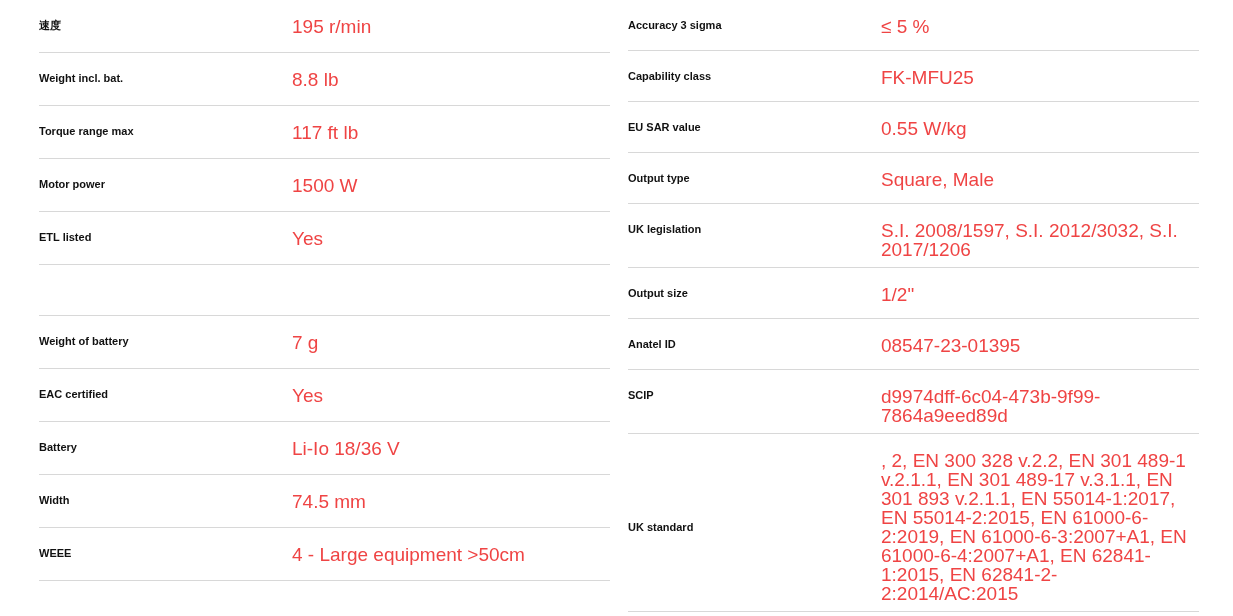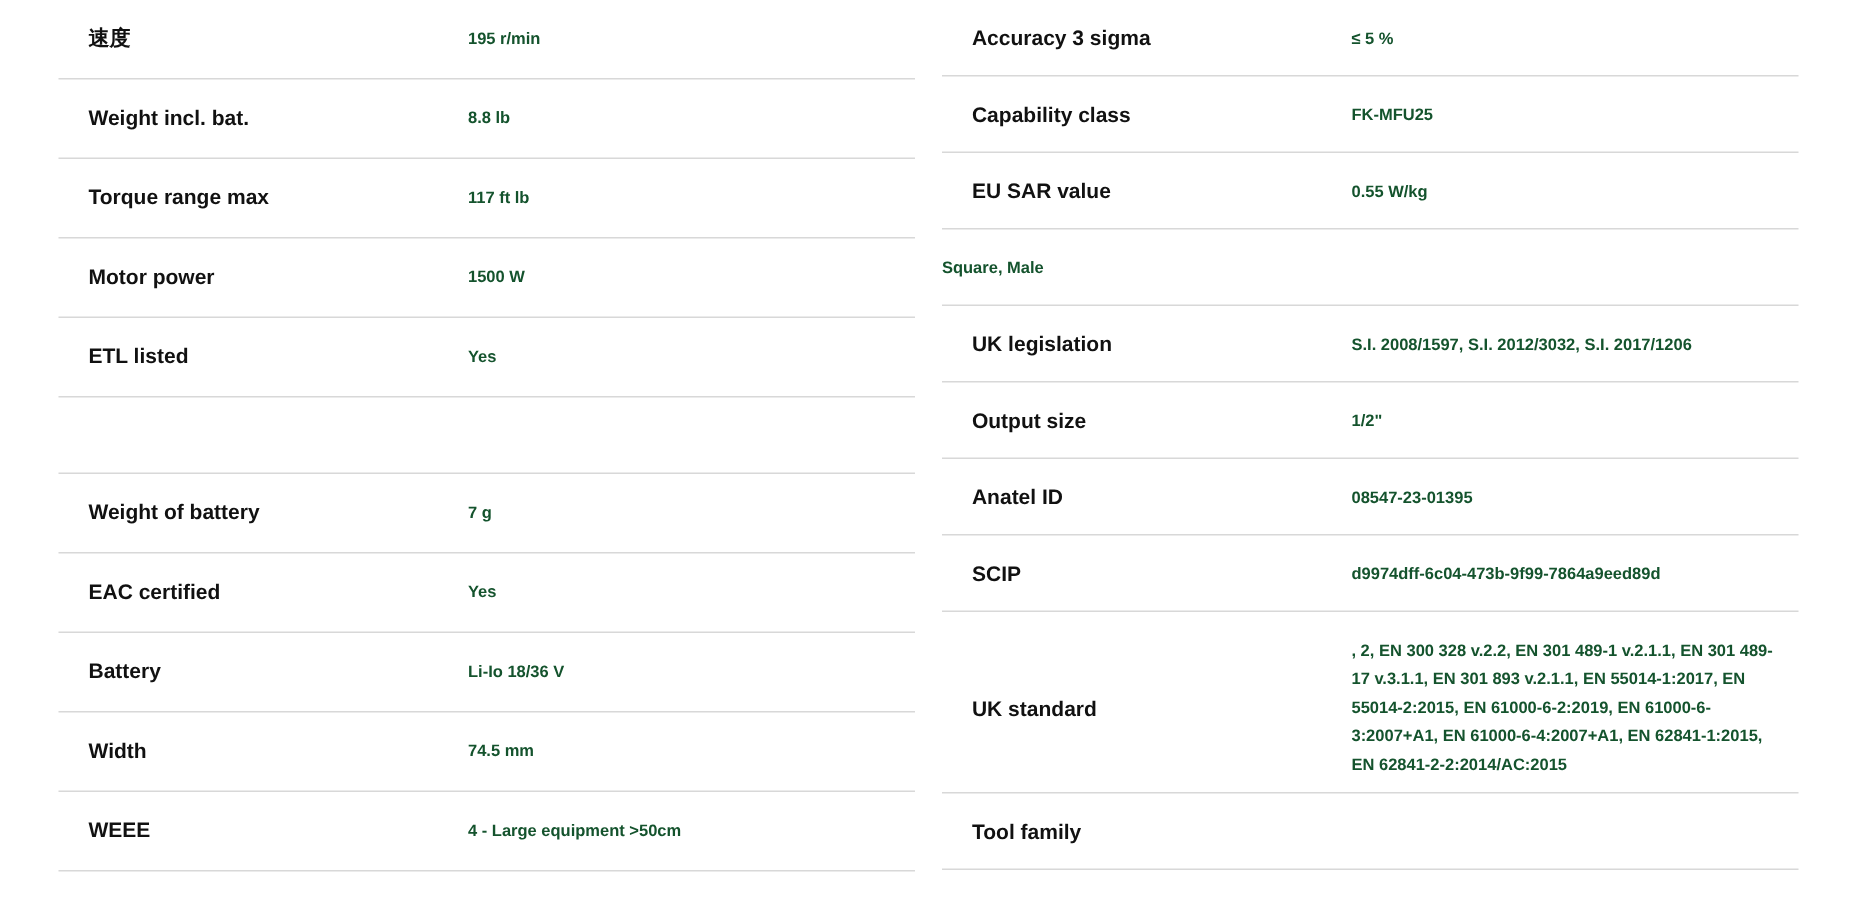--- a/index.html
+++ b/index.html
@@ -47,34 +47,33 @@
     padding-bottom: 16px;
   }
   .col-right .spec-row {
     width: 571px;
     min-height: 51px;
     padding-top: 17px;
     padding-bottom: 8px;
   }
   .spec-label {
     flex: 0 0 auto;
-    font-size: 14px;
+    font-size: 11px;
     font-weight: bold;
     line-height: 17px;
     color: #111111;
-    margin-left: 20px;
   }
   .col-left .spec-label { width: 253px; }
   .col-right .spec-label { width: 253px; }
   .spec-value {
     flex: 1 1 auto;
-    font-size: 11px;
-    font-weight: bold;
+    font-size: 19px;
+    font-weight: normal;
     line-height: 19px;
-    color: #14532d;
+    color: #ef4444;
     padding-right: 8px;
   }
   .col-right .spec-row.tall {
     min-height: 118px;
     align-items: center;
   }
   .spec-row:last-child {
     border-bottom: 1px solid #d8d8d8;
   }
 </style>
@@ -154,20 +153,21 @@
       <div class="spec-label">Capability class</div>
       <div class="spec-value">FK-MFU25</div>
     </div>
 
     <div class="spec-row">
       <div class="spec-label">EU SAR value</div>
       <div class="spec-value">0.55 W/kg</div>
     </div>
 
     <div class="spec-row">
+      <div class="spec-label">Output type</div>
       <div class="spec-value">Square, Male</div>
     </div>
 
     <div class="spec-row">
       <div class="spec-label">UK legislation</div>
       <div class="spec-value">S.I. 2008/1597, S.I. 2012/3032, S.I. 2017/1206</div>
     </div>
 
     <div class="spec-row">
       <div class="spec-label">Output size</div>

